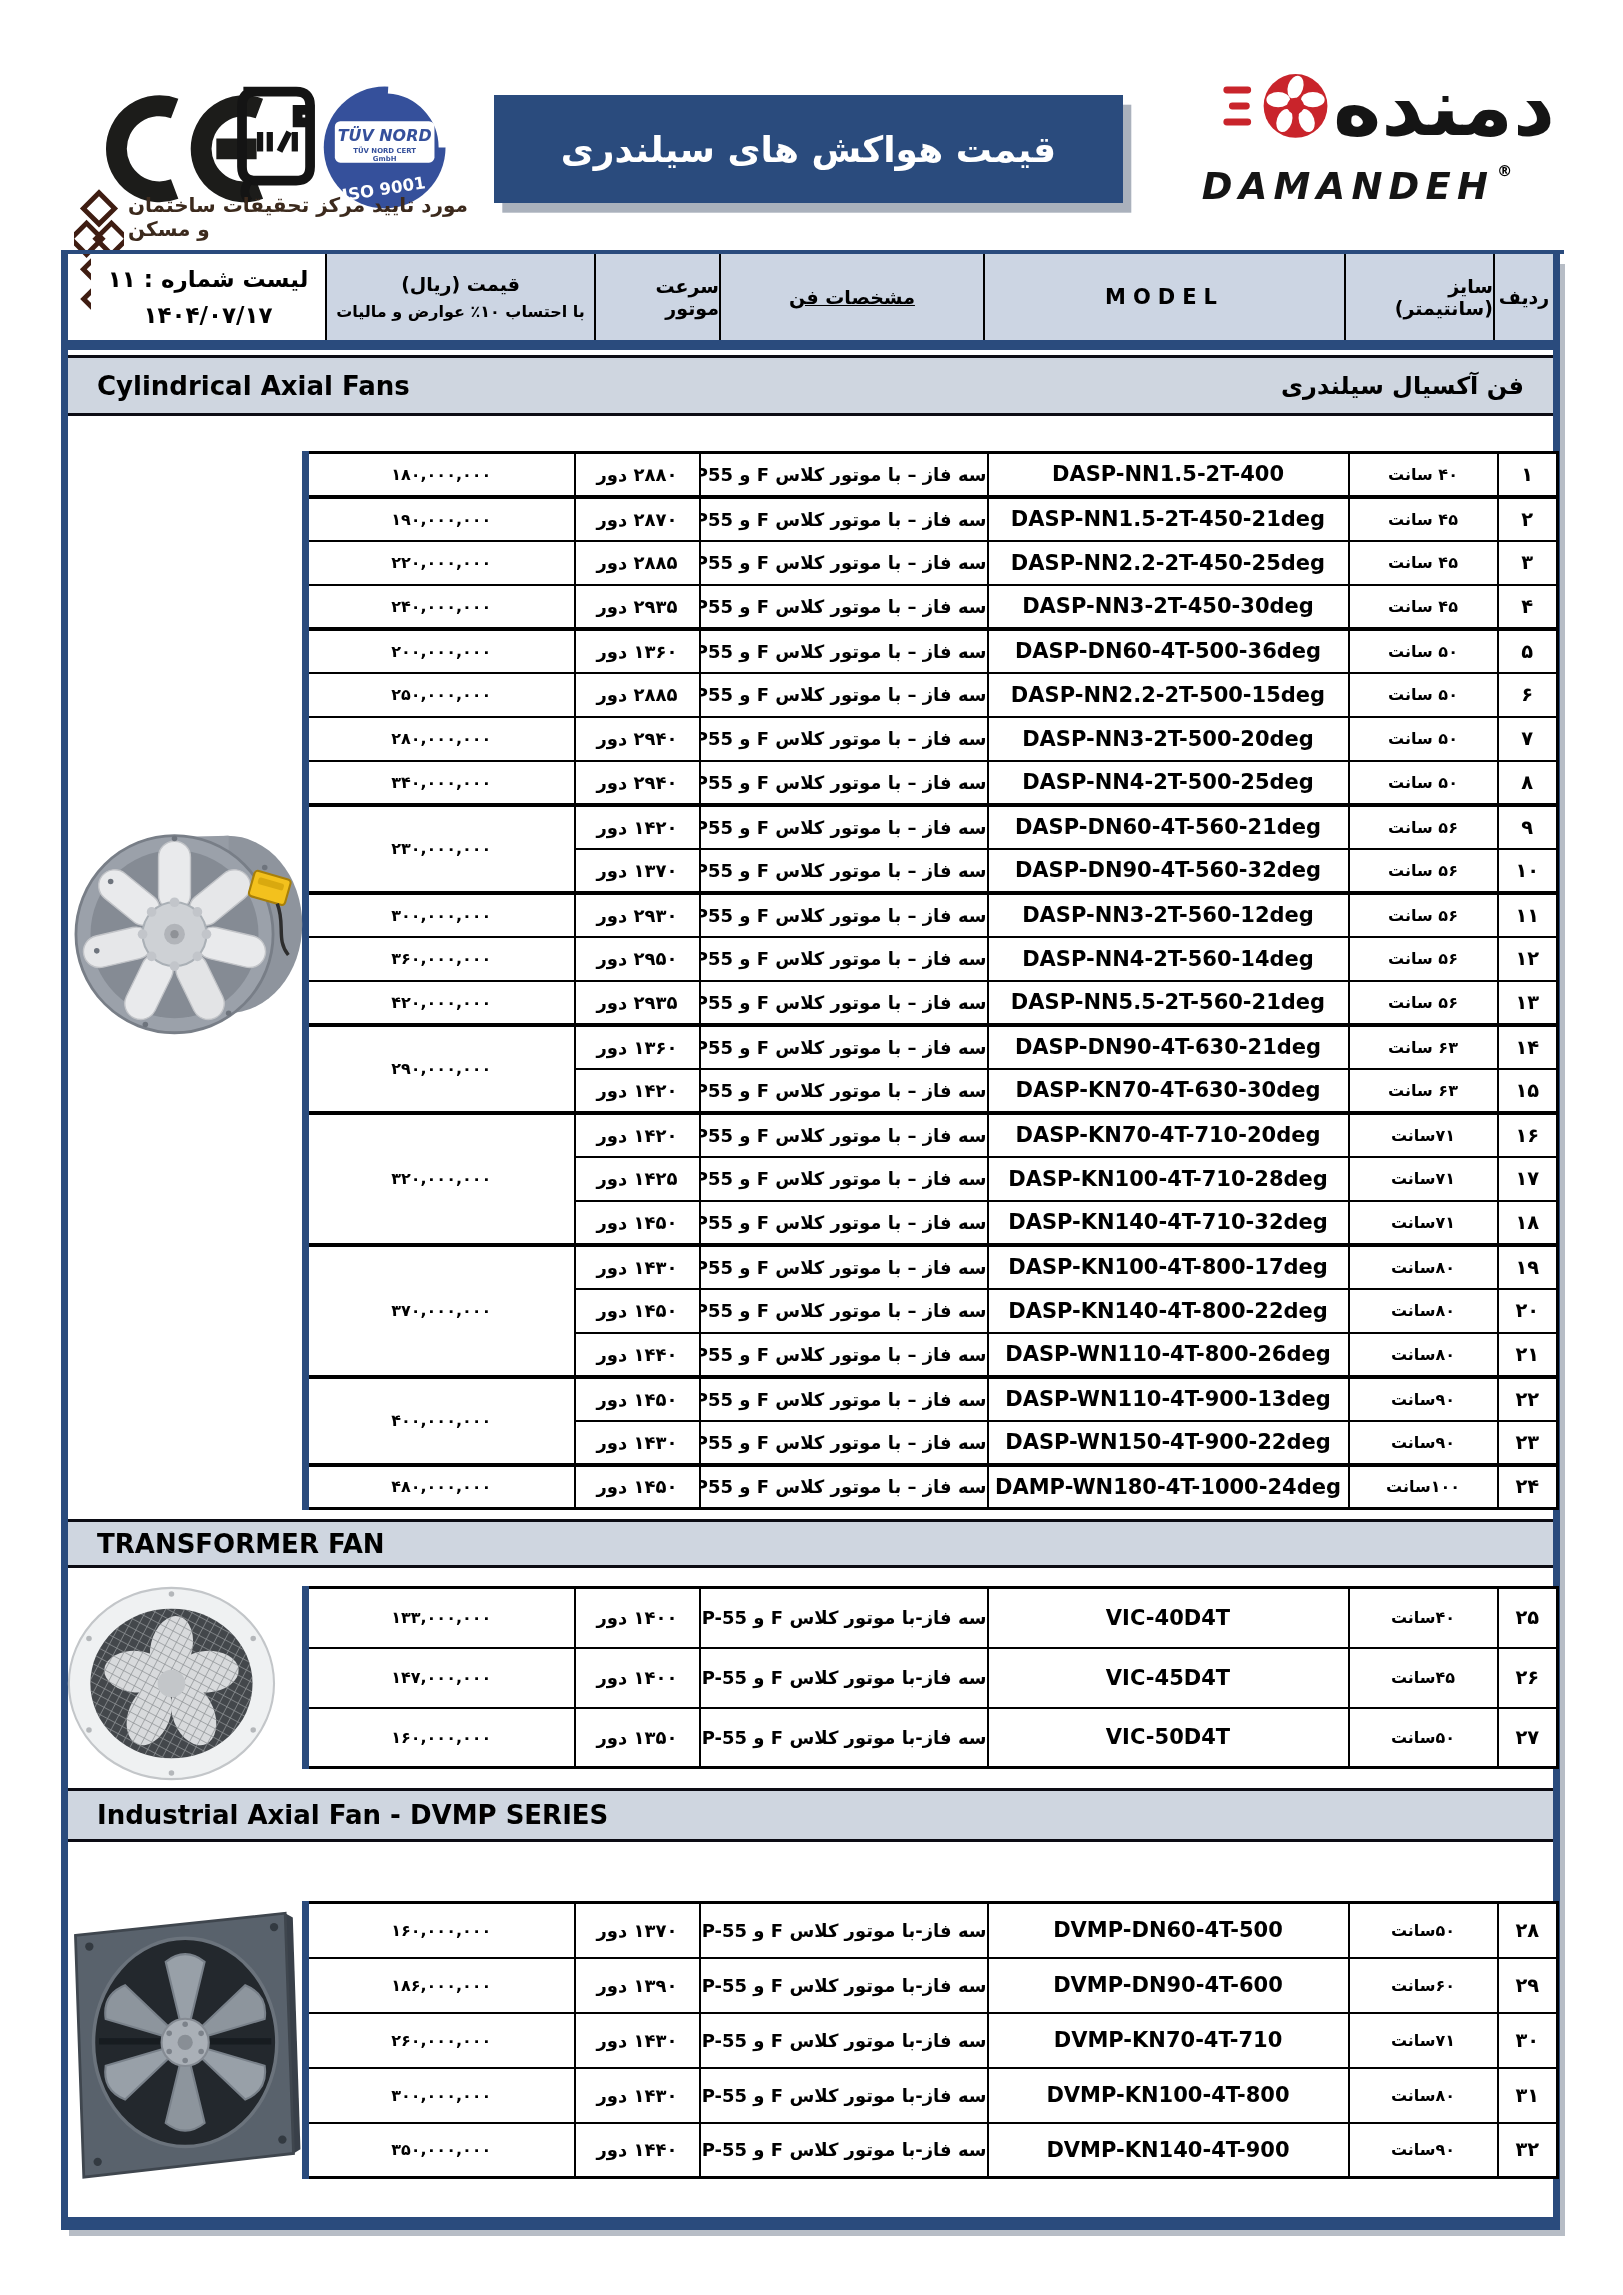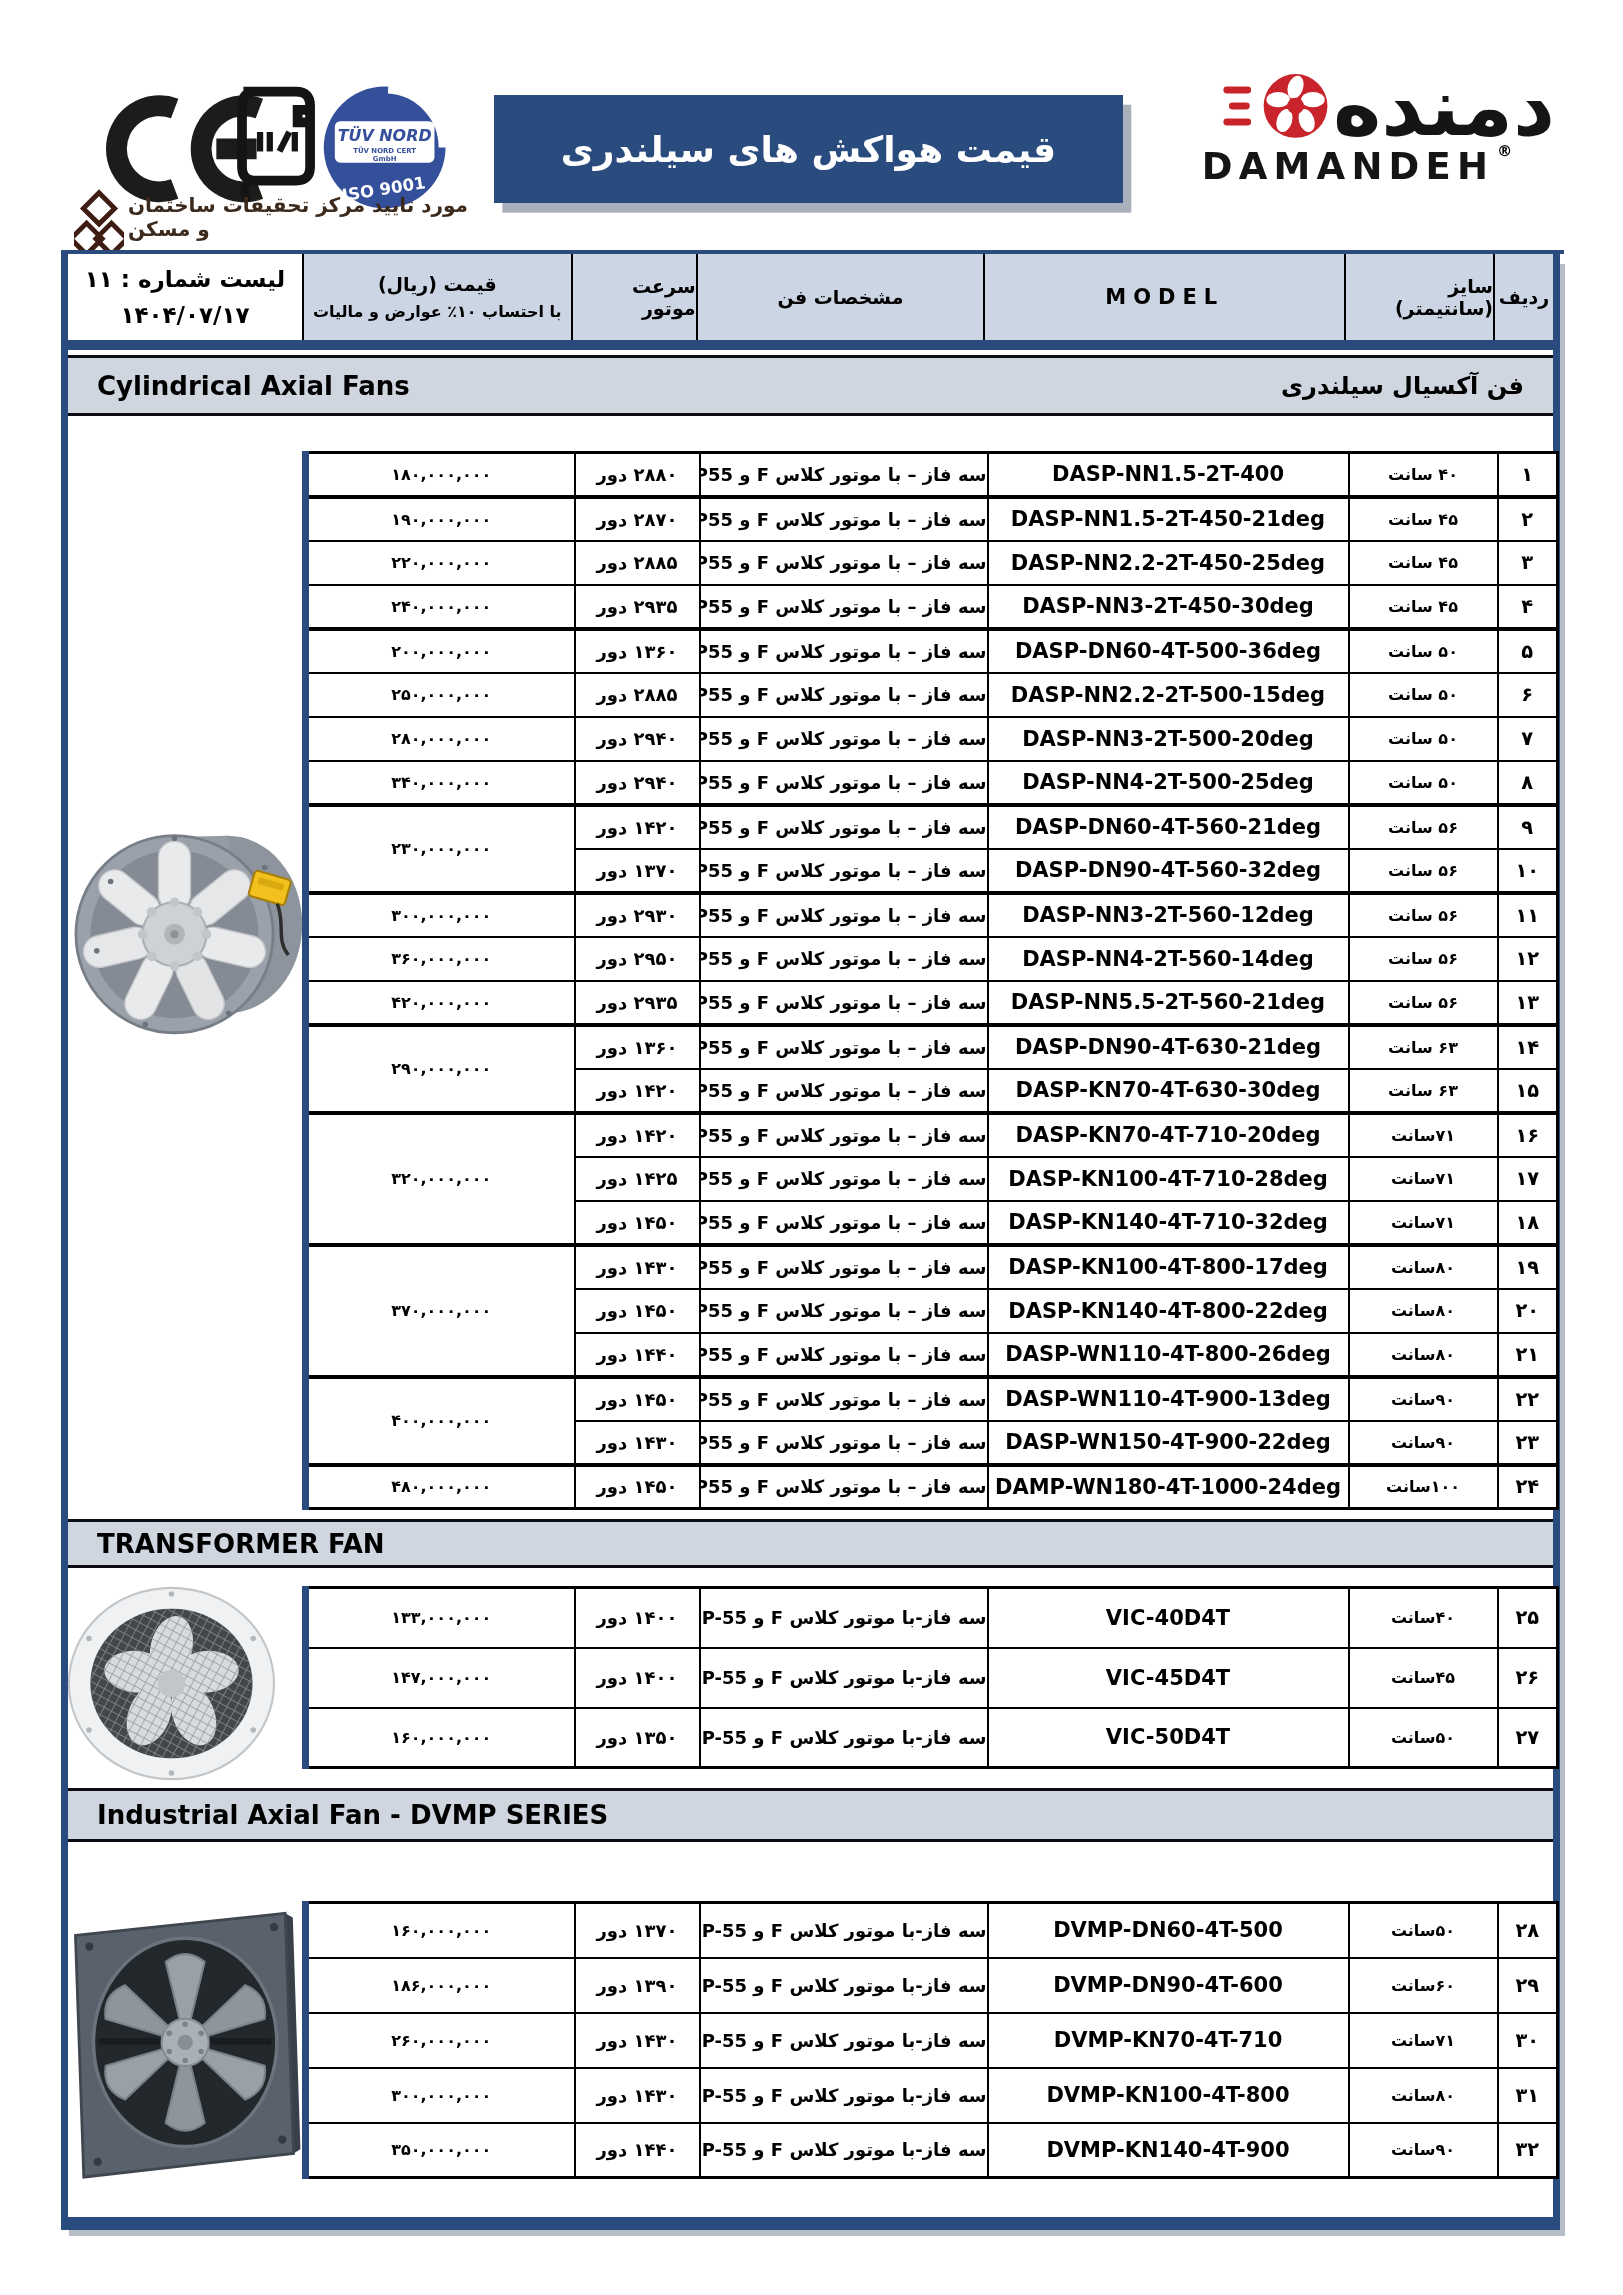--- a/index.html
+++ b/index.html
@@ -9,40 +9,40 @@
   
   .cert-icon{position:absolute;}
   .approval-text{position:absolute;left:128px;top:193px;width:347px;font-size:20px;font-weight:bold;
                  color:#3c2a1d;direction:rtl;text-align:left;}
   .title-bar{position:absolute;left:494px;top:95px;width:629px;height:108px;background:#2a4b7d;
              box-shadow:8.3px 9.7px 0 #aab1bc;display:flex;align-items:center;justify-content:center;}
   .title-bar span{color:#ffffff;font-size:36px;font-weight:bold;direction:rtl;}
   .brand{position:absolute;left:1159px;top:66px;width:396px;height:160px;}
   .brand-row{display:flex;flex-direction:row;align-items:center;justify-content:flex-end;direction:ltr;}
   .brand-fa{font-size:82px;font-weight:bold;color:#151515;line-height:1;letter-spacing:1.4px;direction:rtl;}
-  .brand-en-row{display:flex;justify-content:center;align-items:flex-start;margin-top:0;}
+  .brand-en-row{display:flex;justify-content:center;align-items:flex-start;margin-top:20px;font-style:italic;}
   .brand-en{font-size:37px;font-weight:bold;letter-spacing:6.2px;color:#151515;line-height:1;}
   .brand-reg{font-size:15.3px;font-weight:bold;margin-left:2.8px;position:relative;top:-5.6px;}
 
   
   .frame-top{position:absolute;left:61px;top:250px;width:1503px;height:4.2px;background:#2a4b7d;}
   .frame-left{position:absolute;left:61px;top:250px;width:7px;height:1980px;background:#2a4b7d;}
   .frame-right{position:absolute;left:1553px;top:250px;width:7px;height:1980px;background:#2a4b7d;}
   .frame-bottom{position:absolute;left:61px;top:2217px;width:1499px;height:12.5px;background:#2a4b7d;}
   .frame-shadow-r{position:absolute;left:1560px;top:264px;width:4.9px;height:1970px;background:#b7bdc6;}
   .frame-shadow-b{position:absolute;left:69px;top:2230px;width:1496px;height:5.6px;background:#b7bdc6;}
 
   
   .thead-band{position:absolute;left:68px;top:254px;width:1485px;height:86px;display:flex;direction:rtl;}
   .th-cell{background:#ccd5e3;display:flex;flex-direction:column;align-items:center;justify-content:center;
            font-weight:bold;font-size:19px;direction:rtl;box-sizing:border-box;border-left:2.1px solid #000;}
   .th-row{width:60px;}
   .th-size{width:149px;}
   .th-model{width:361px;font-size:21px;letter-spacing:7px;direction:ltr;}
-  .th-spec{width:288px;}
+  .th-spec{width:264px;text-decoration:underline;}
   .th-speed{width:125px;}
   .th-price{width:269px;}
   .th-price .sub{font-size:16px;margin-top:7px;}
   .th-list{width:234px;background:#ffffff;border-left:none;font-size:23px;}
   .th-list .date{margin-top:9.7px;}
   .navy-band{position:absolute;left:61px;top:340px;width:1499px;height:9.7px;background:#2a4b7d;}
 
   
   .section-band{position:absolute;left:68px;width:1485px;background:#cfd6e0;border-top:3.5px solid #0c0c14;
                 border-bottom:3.5px solid #0c0c14;box-sizing:border-box;display:flex;align-items:center;

